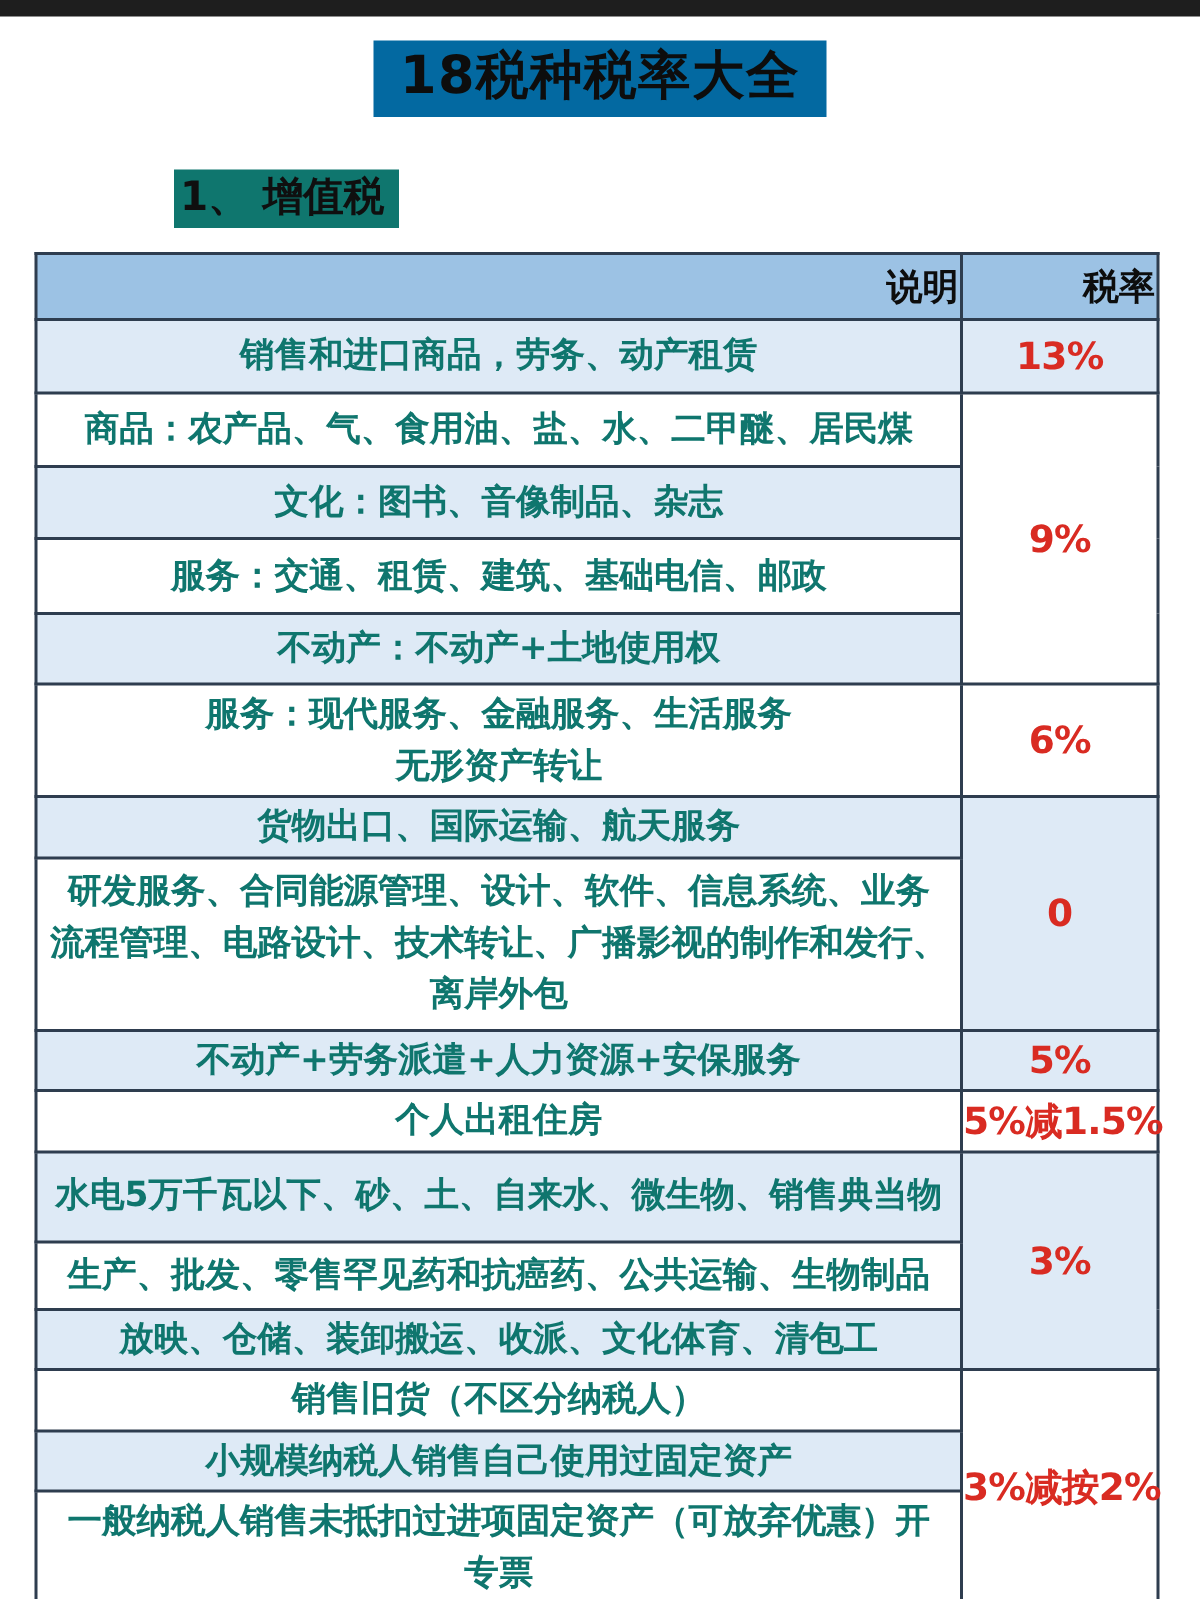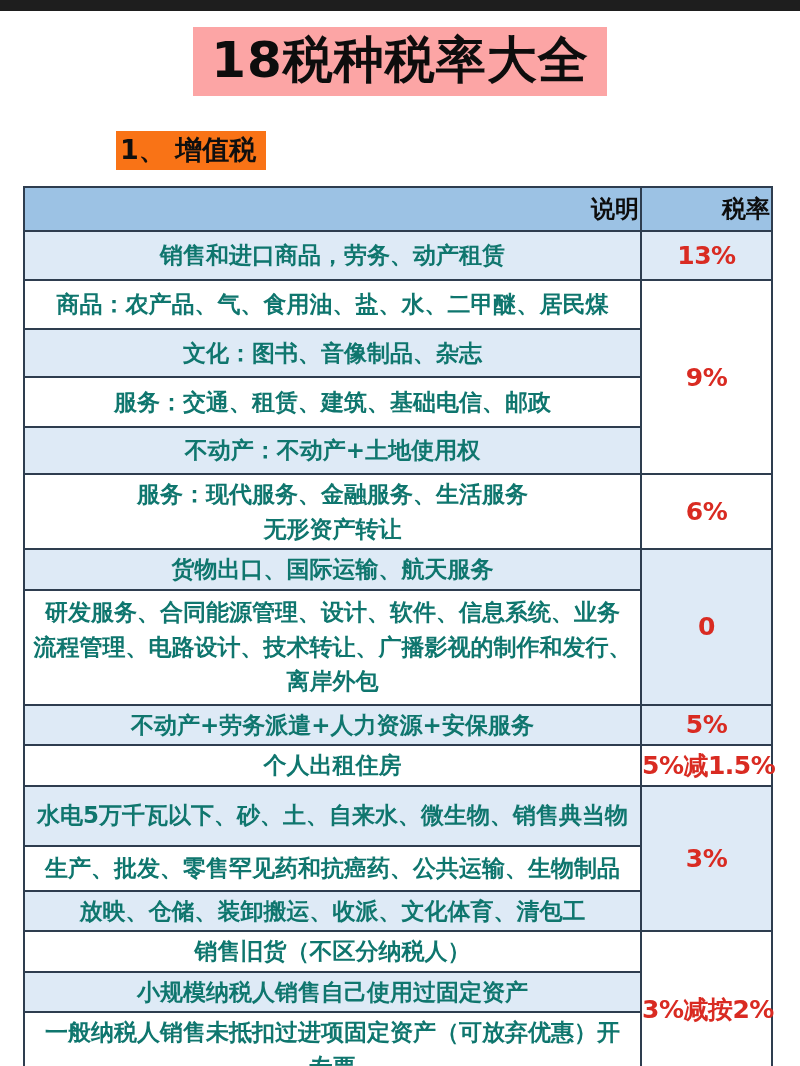--- a/index.html
+++ b/index.html
@@ -10,32 +10,32 @@
     font-family: "DejaVu Sans", "Liberation Sans", sans-serif;
     overflow: hidden;
   }
   .top-bar {
     width: 800px; height: 11px;
     background: #1e1e1e;
   }
   .title-wrap { text-align: center; margin-top: 16px; }
   .title {
     display: inline-block;
-    background: #fca5a5;
+    background: #0369a1;
     color: #0d0d0d;
     font-weight: bold;
-    font-size: 50px;
+    font-size: 35px;
     line-height: 1.2;
     padding: 3px 18px 6px 18px;
     letter-spacing: 1px;
   }
   .section-wrap { margin: 35px 0 0 116px; }
   .section {
     display: inline-block;
-    background: #f97316;
+    background: #0f766e;
     color: #0f0f0f;
     font-weight: bold;
     font-size: 27px;
     line-height: 1.3;
     padding: 1px 10px 3px 4px;
   }
   table {
     border-collapse: collapse;
     table-layout: fixed;
     width: 748px;

